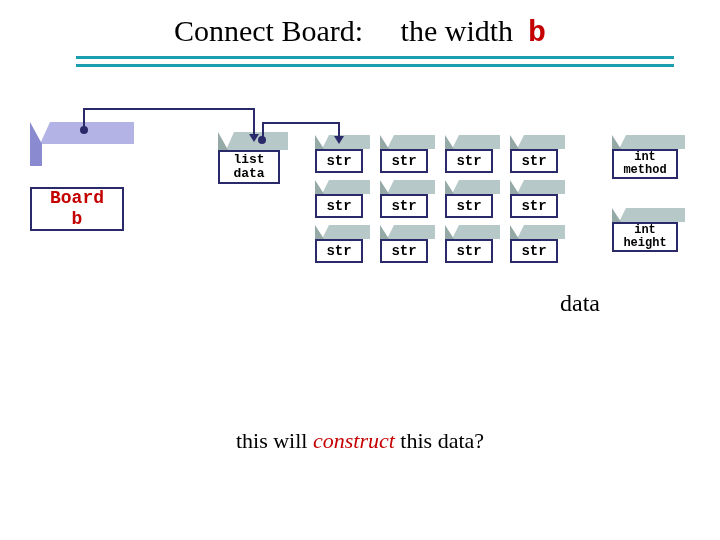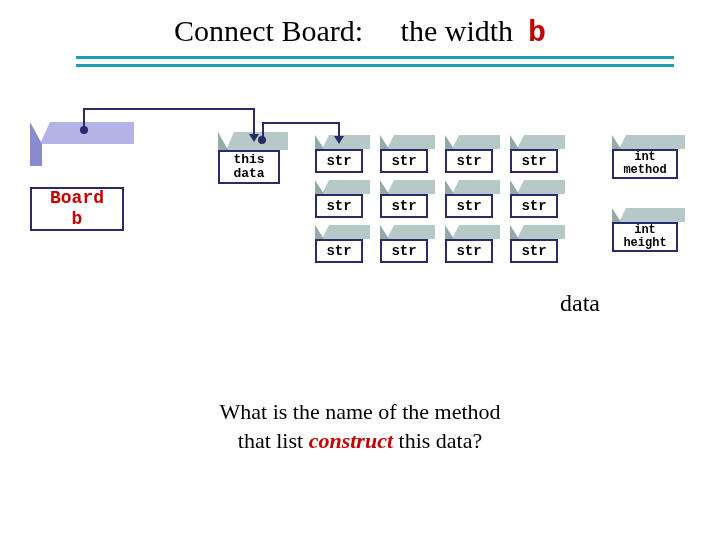--- a/index.html
+++ b/index.html
@@ -88,21 +88,21 @@
   .question {
     position: absolute;
     width: 720px;
     text-align: center;
     font-size: 22px;
     color: #000;
     line-height: 1.3;
   }
   .question .construct {
     font-style: italic;
-    font-weight: bold;
+    font-weight: normal;
     color: #c40000;
   }
 </style>
 </head>
 <body>
 
 <div class="title-row">
   <span>Connect Board:</span>
   &nbsp;&nbsp;&nbsp;
   <span>the width</span>
@@ -117,21 +117,21 @@
   <div class="front" style="width:94px; height:44px; flex-direction:column;">
     <span>Board</span>
     <span>b</span>
   </div>
 </div>
 
 <div class="box3d" style="left:218px; top:150px;">
   <div class="top" style="border-bottom-width:18px; border-bottom-color:#b6c8c8; border-left:8px solid transparent; width:62px; left:8px; top:-18px;"></div>
   <div class="side" style="border-left-width:10px; border-left-color:#95aaa6; border-top:18px solid transparent; height:34px; right:-10px; top:-18px;"></div>
   <div class="front" style="width:62px; height:34px; flex-direction:column; font-size:13px; line-height:1.05;">
-    <span>this</span>
+    <span>list</span>
     <span>data</span>
   </div>
 </div>
 
 <div class="box3d" style="left:315px; top:149px;">
   <div class="top" style="border-bottom-width:14px; border-bottom-color:#b6c8c8; border-left:7px solid transparent; width:48px; left:7px; top:-14px;"></div>
   <div class="side" style="border-left-width:9px; border-left-color:#95aaa6; border-top:14px solid transparent; height:24px; right:-9px; top:-14px;"></div>
   <div class="front" style="width:48px; height:24px;">
       <span>str</span>
     </div>
@@ -243,15 +243,15 @@
 
 <div class="dot" style="left:258px; top:136px;"></div>
 <div class="seg" style="left:262px; top:122px; width:2px; height:16px;"></div>
 <div class="seg" style="left:262px; top:122px; width:78px; height:2px;"></div>
 <div class="seg" style="left:338px; top:122px; width:2px; height:16px;"></div>
 <div style="position:absolute; left:334px; top:136px; width:0;height:0;border-left:5px solid transparent;border-right:5px solid transparent;border-top:8px solid #2a2a6a;"></div>
 
 <div class="data-label" style="left:560px; top:290px;">data</div>
 
 <div class="question" style="top:398px;">
-  <span>What is the name of the method</span><br>
-  <span>that list </span><span class="construct">construct</span><span> this data?</span>
+  <br>
+  <span>this will </span><span class="construct">construct</span><span> this data?</span>
 </div>
 
 </body></html>

